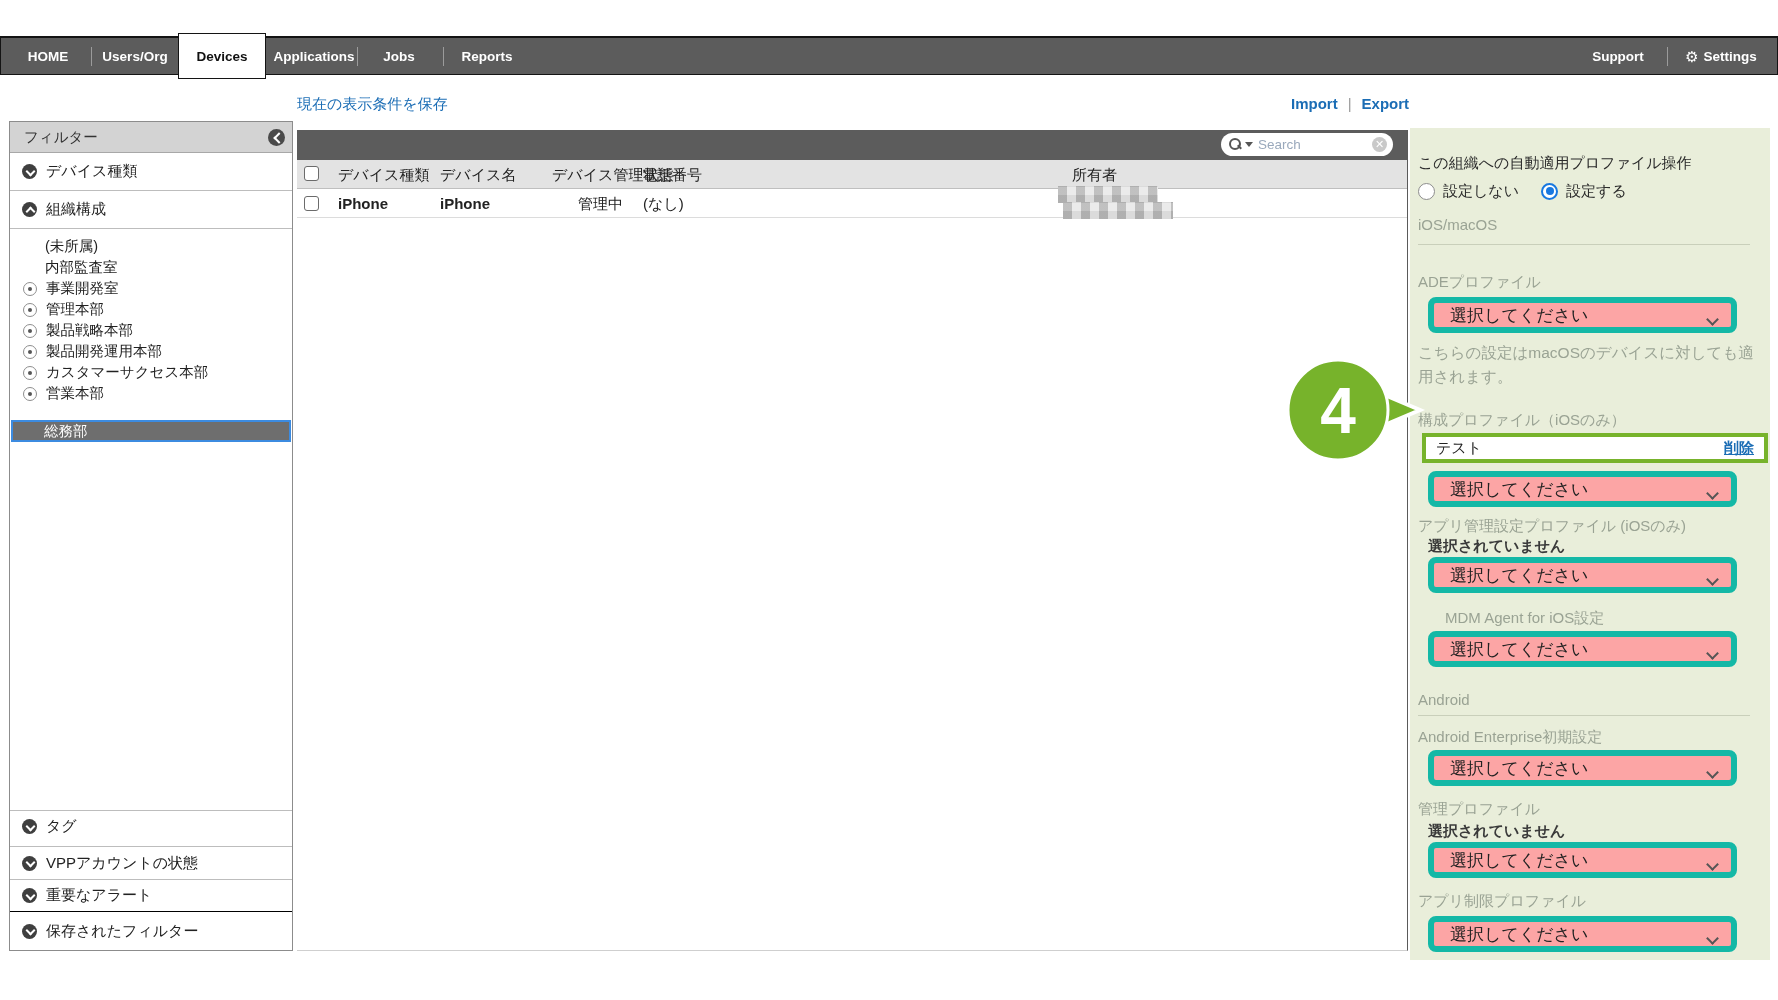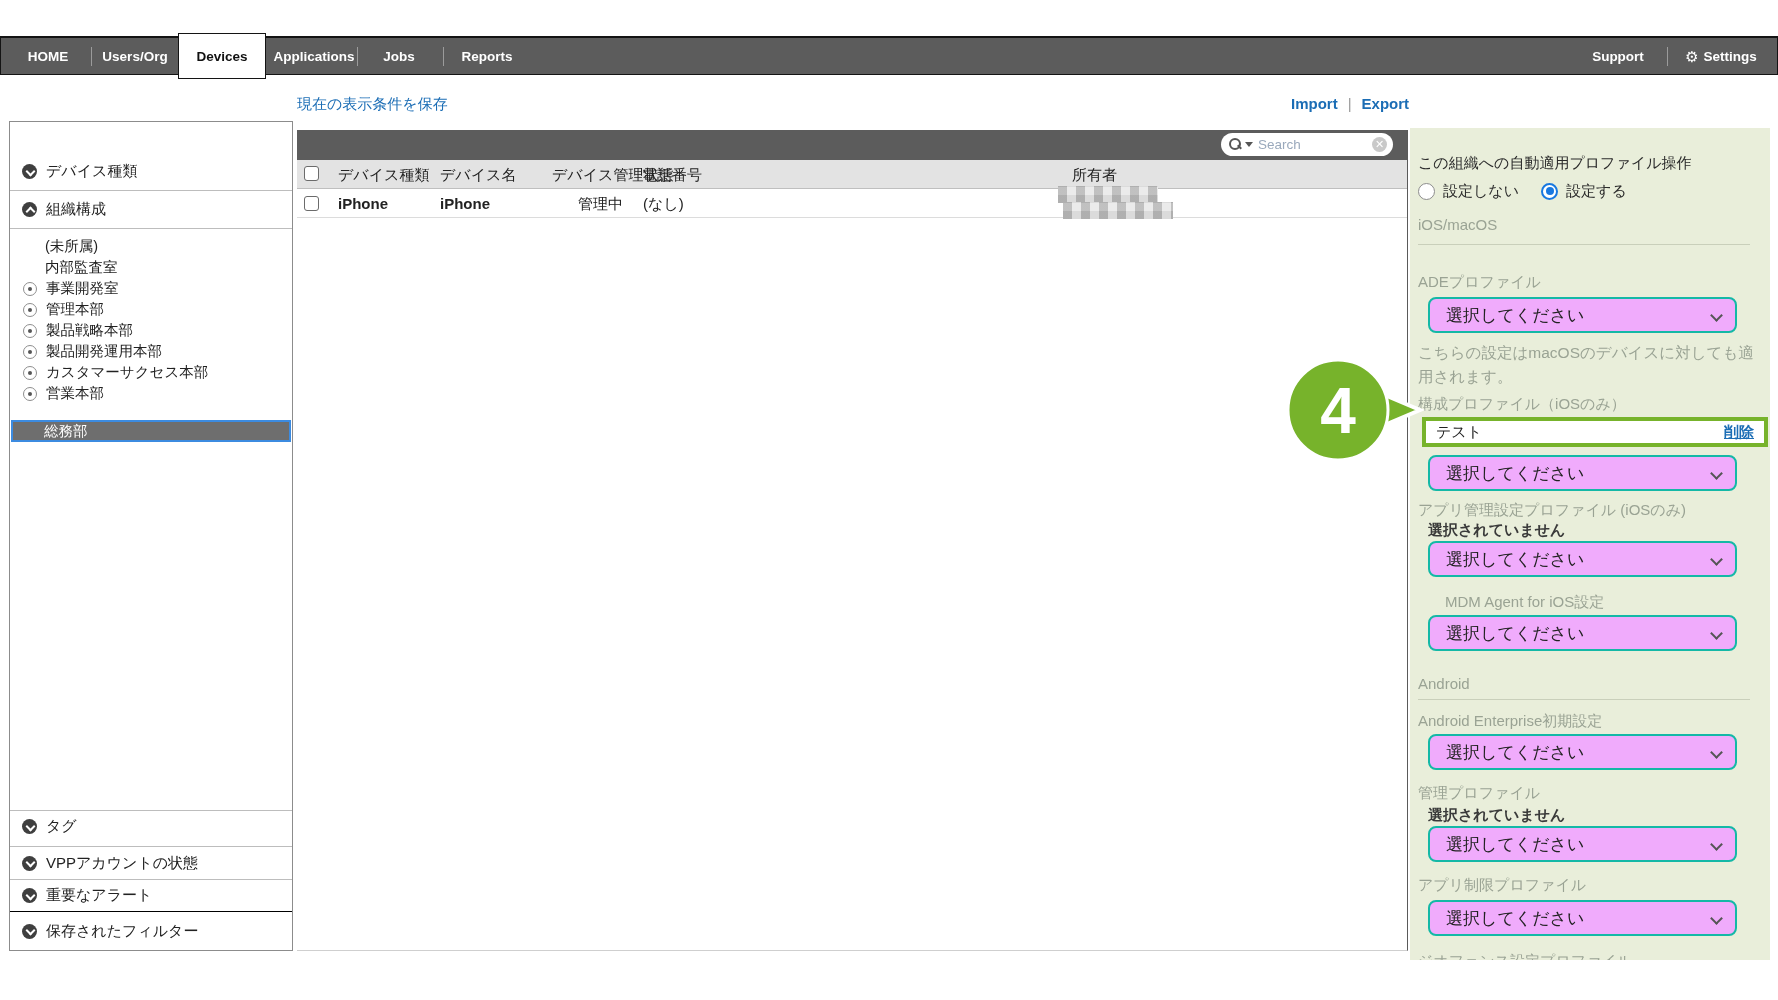--- a/index.html
+++ b/index.html
@@ -84,22 +84,22 @@
   .p-title { margin:26px 0 0 8px; font-size:15px; color:#2b2b2b; height:20px; }
   .p-radios { margin:6px 0 0 8px; height:22px; display:flex; align-items:center; gap:22px;
     font-size:15px; color:#2b2b2b; }
   .radio { display:flex; align-items:center; gap:8px; cursor:pointer; }
   .rdot { width:17px; height:17px; border-radius:50%; background:#fff; border:1.5px solid #8d8d8d; }
   .rdot.on { border:2px solid #1878e0; position:relative; }
   .rdot.on::after { content:""; position:absolute; left:2.5px; top:2.5px; width:8px; height:8px;
     border-radius:50%; background:#1878e0; }
   .p-gray { margin:14px 0 0 8px; font-size:15px; color:#9aa394; height:18px; }
   .p-hr { margin:10px 0 0 8px; width:332px; border:none; border-top:1px solid #c9cfba; height:0; }
-  .p-select { margin:6px 0 0 18px; width:309px; height:36px; background:#f0abfc;
-    border:2px solid #14b8a6; border-radius:8px; display:flex; align-items:center;
+  .p-select { margin:6px 0 0 18px; width:309px; height:36px; background:#fca5a5;
+    border:6px solid #14b8a6; border-radius:8px; display:flex; align-items:center;
     padding:0 14px 0 16px; font-size:17px; color:#222; cursor:pointer; position:relative; }
   .p-select .chev { position:absolute; right:14px; top:12px; width:9px; height:9px;
     border-right:2px solid #555; border-bottom:2px solid #555; transform:rotate(45deg); }
   .p-note { margin:8px 0 0 8px; width:336px; font-size:15.5px; line-height:24px; color:#9aa394; }
   .p-dark { margin:2px 0 0 18px; font-size:15px; font-weight:bold; color:#3a3a3a; height:18px; }
   .hl-box { margin:4px 0 0 12px; width:346px; height:30px; background:#fff;
     border:4px solid #77b32b; display:flex; align-items:center; justify-content:space-between;
     padding:0 10px; font-size:15px; color:#222; }
   .del-link { color:#1b6db5; text-decoration:underline; font-weight:bold; cursor:pointer; }
 
@@ -127,20 +127,24 @@
 </div>
 
 <span class="save-link">現在の表示条件を保存</span>
 <div class="impexp">
   <span class="lnk">Import</span>
   <span class="bar">|</span>
   <span class="lnk">Export</span>
 </div>
 
 <div class="sidebar">
+  <div class="sb-header">
+    <span>フィルター</span>
+    <span class="sb-collapse"></span>
+  </div>
   <div class="sb-row" style="top:31px;">
     <span class="ci"></span>
     <span>デバイス種類</span>
   </div>
   <div class="sb-row" style="top:69px;">
     <span class="ci up"></span>
     <span>組織構成</span>
   </div>
 
   <div class="tree-item" style="top:114px;left:35px;">
@@ -234,21 +238,21 @@
     </span>
   </div>
   <div class="p-gray">iOS/macOS</div>
   <hr class="p-hr">
   <div class="p-gray" style="margin-top:28px;">ADEプロファイル</div>
   <div class="p-select">
     <span>選択してください</span>
     <span class="chev"></span>
   </div>
   <div class="p-note">こちらの設定はmacOSのデバイスに対しても適用されます。</div>
-  <div class="p-gray" style="margin-top:6px;">構成プロファイル（iOSのみ）</div>
+  <div class="p-gray" style="margin-top:22px;">構成プロファイル（iOSのみ）</div>
   <div class="hl-box">
     <span>テスト</span>
     <span class="del-link">削除</span>
   </div>
   <div class="p-select" style="margin-top:8px;">
     <span>選択してください</span>
     <span class="chev"></span>
   </div>
   <div class="p-gray" style="margin-top:10px;">アプリ管理設定プロファイル (iOSのみ)</div>
   <div class="p-dark">選択されていません</div>

